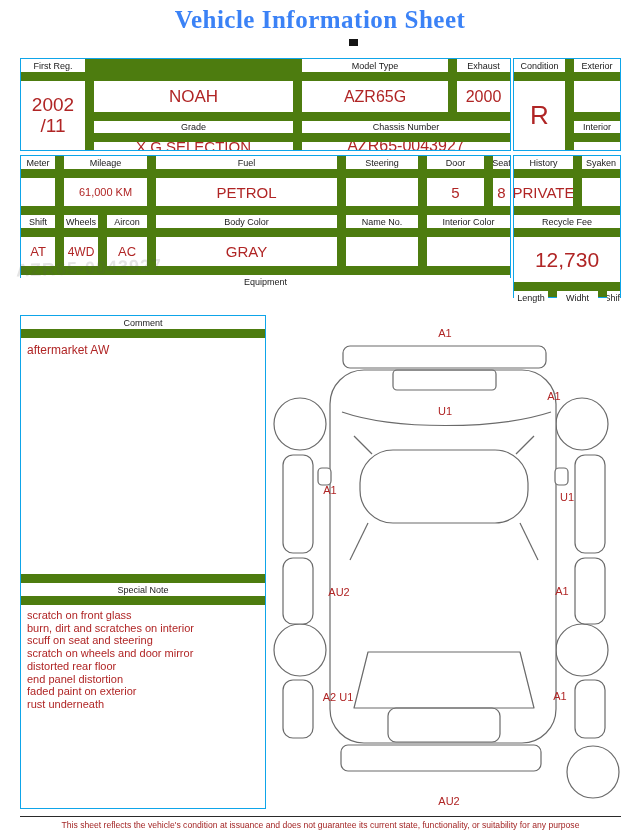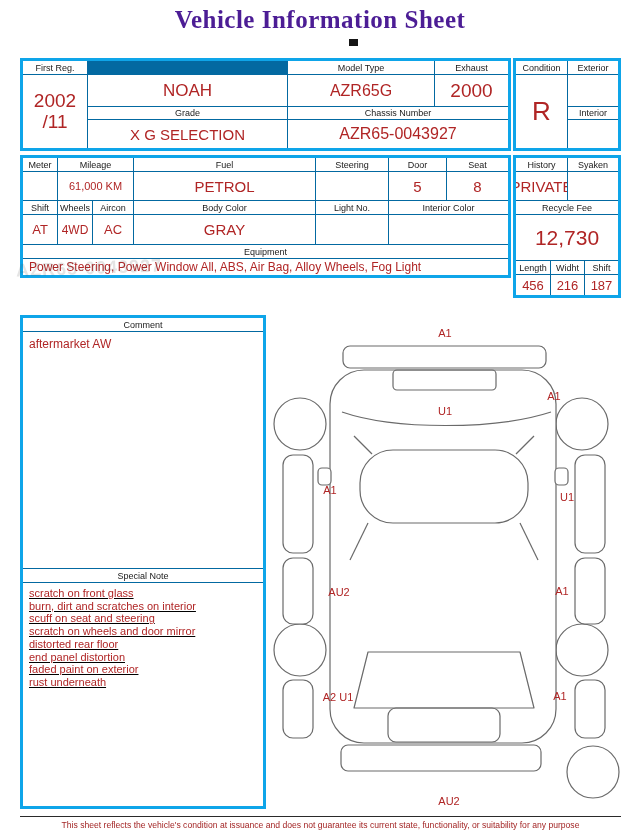--- a/index.html
+++ b/index.html
@@ -1,33 +1,33 @@
 <!DOCTYPE html>
 <html><head>
 <meta charset="utf-8">
 <style>
   * { margin:0; padding:0; box-sizing:border-box; }
   html, body { background:#ffffff; }
   body { font-family:"Liberation Sans", sans-serif; }
   .sheet { position:relative; width:640px; height:835px; background:#ffffff; margin:0 auto; overflow:hidden; }
 
   .page-title { position:absolute; left:0; top:6px; width:100%; text-align:center;
-    font-family:"Liberation Serif", serif; font-size:25px; font-weight:600; color:#4c1d95; letter-spacing:0.5px; }
+    font-family:"Liberation Serif", serif; font-size:25px; font-weight:600; color:#3b82f6; letter-spacing:0.5px; }
   .stamp { position:absolute; left:349px; top:39px; width:9px; height:7px; background:#151515; }
 
-  .grid-table { position:absolute; display:grid; gap:1px; background:#0369a1; border:3px solid #0ea5e9; }
+  .grid-table { position:absolute; display:grid; gap:9px; background:#4d7c0f; border:1px solid #0ea5e9; }
   .grid-table > div { background:#fff; display:flex; align-items:center; justify-content:center; overflow:hidden; white-space:nowrap; }
   .h { font-size:9px; color:#1a1a1a; }
   .v { color:#b02525; }
 
   .first-reg { flex-direction:column; font-size:19px; line-height:1.1; }
   .cond-r { font-size:26px; }
   .block { display:block !important; text-align:left; }
   .comment-text { padding:5px 6px; font-size:12px; color:#b02525; }
-  .special-body { padding:4px 6px;text-decoration:underline; }
+  .special-body { padding:4px 6px; }
   .note-line { font-size:11px; line-height:12.7px; color:#b02525; white-space:normal; }
   .equip-val { justify-content:flex-start !important; padding-left:6px; font-size:12px; }
 
   .watermark { position:absolute; left:16px; top:258px; font-size:18px; font-weight:bold;
     color:rgba(90,90,90,0.16); transform:rotate(-2deg); letter-spacing:1px; pointer-events:none; }
 
   .footer { position:absolute; left:20px; top:816px; width:601px; border-top:1px solid #2a2a2a;
     padding-top:3px; font-size:8.6px; color:#a32626; text-align:center; white-space:nowrap; }
 
   .diagram { position:absolute; left:268px; top:312px; }
@@ -46,21 +46,21 @@
               grid-template-rows:13px 31px 12px 1fr;">
     <div class="h" style="grid-area:1/1/2/2">First Reg.</div>
     <div class="h" style="grid-area:1/3/2/4">Model Type</div>
     <div class="h" style="grid-area:1/4/2/5">Exhaust</div>
     <div class="v first-reg" style="grid-area:2/1/5/2">
       <span>2002</span>
       <span>/11</span>
     </div>
     <div class="v" style="grid-area:2/2/3/3; font-size:17px">NOAH</div>
     <div class="v" style="grid-area:2/3/3/4; font-size:16px">AZR65G</div>
-    <div class="v" style="grid-area:2/4/3/5; font-size:19px">2000</div>
+    <div class="v" style="grid-area:2/4/3/5; font-size:16px">2000</div>
     <div class="h" style="grid-area:3/2/4/3">Grade</div>
     <div class="h" style="grid-area:3/3/4/5">Chassis Number</div>
     <div class="v" style="grid-area:4/2/5/3; font-size:15px">X G SELECTION</div>
     <div class="v" style="grid-area:4/3/5/5; font-size:16px">AZR65-0043927</div>
   </div>
 
   <div class="grid-table" style="left:513px; top:58px; width:108px; height:93px;
               grid-template-columns:51px 1fr;
               grid-template-rows:13px 31px 12px 1fr;">
     <div class="h" style="grid-area:1/1/2/2">Condition</div>
@@ -85,21 +85,21 @@
     <div class="v" style="grid-area:2/2/3/4; font-size:11px">61,000 KM</div>
     <div class="v" style="grid-area:2/4/3/5; font-size:15px">PETROL</div>
     <div style="grid-area:2/5/3/6"></div>
     <div class="v" style="grid-area:2/6/3/7; font-size:15px">5</div>
     <div class="v" style="grid-area:2/7/3/8; font-size:15px">8</div>
 
     <div class="h" style="grid-area:3/1/4/2">Shift</div>
     <div class="h" style="grid-area:3/2/4/3">Wheels</div>
     <div class="h" style="grid-area:3/3/4/4">Aircon</div>
     <div class="h" style="grid-area:3/4/4/5">Body Color</div>
-    <div class="h" style="grid-area:3/5/4/6">Light No.</div>
+    <div class="h" style="grid-area:3/5/4/6">Name No.</div>
     <div class="h" style="grid-area:3/6/4/8">Interior Color</div>
 
     <div class="v" style="grid-area:4/1/5/2; font-size:13px">AT</div>
     <div class="v" style="grid-area:4/2/5/3; font-size:12px">4WD</div>
     <div class="v" style="grid-area:4/3/5/4; font-size:13px">AC</div>
     <div class="v" style="grid-area:4/4/5/5; font-size:15px">GRAY</div>
     <div style="grid-area:4/5/5/6"></div>
     <div style="grid-area:4/6/5/8"></div>
 
     <div class="h" style="grid-area:5/1/6/8">Equipment</div>

